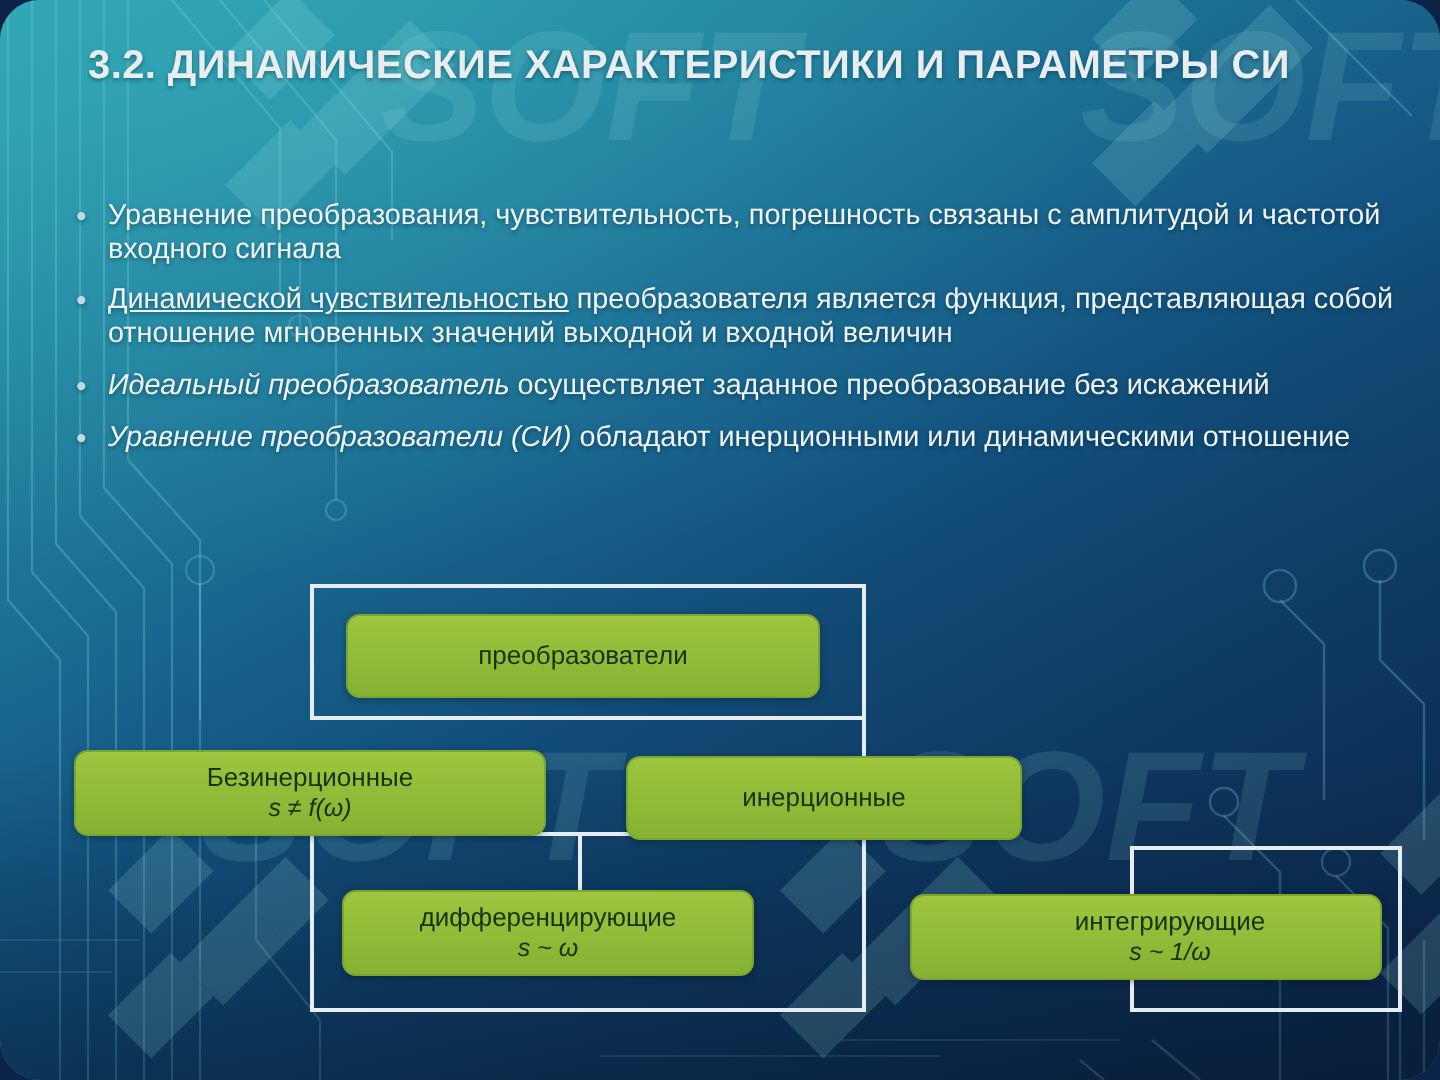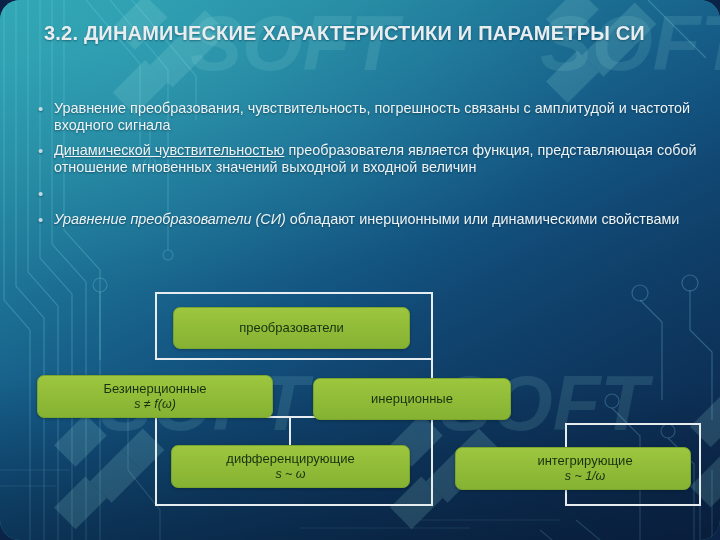--- a/index.html
+++ b/index.html
@@ -237,24 +237,25 @@
     <div class="bullet">
       <span class="dot">•</span>
       <span class="btxt"><span>Уравнение преобразования, чувствительность, погрешность связаны с амплитудой и частотой входного сигнала</span></span>
     </div>
     <div class="bullet">
       <span class="dot">•</span>
       <span class="btxt"><span class="u">Динамической чувствительностью</span><span> преобразователя является функция, представляющая собой отношение мгновенных значений выходной и входной величин</span></span>
     </div>
     <div class="bullet">
       <span class="dot">•</span>
-    </div>
-    <div class="bullet">
-      <span class="dot">•</span>
-      <span class="btxt"><span class="i">Уравнение преобразователи (СИ)</span><span> обладают инерционными или динамическими свойствами</span></span>
+      <span class="btxt"><span class="i">Идеальный преобразователь</span><span> осуществляет заданное преобразование без искажений</span></span>
+    </div>
+    <div class="bullet">
+      <span class="dot">•</span>
+      <span class="btxt"><span class="i">Уравнение преобразователи (СИ)</span><span> обладают инерционными или динамическими отношение</span></span>
     </div>
   </div>
 
   <div class="diagram">
 
     <div class="frame" style="left:155px; top:288px; width:278px; height:68px;"></div>
 
     <div class="frame" style="left:155px; top:412px; width:278px; height:90px;"></div>
 
     <div class="frame" style="left:565px; top:419px; width:136px; height:83px;"></div>
@@ -271,21 +272,21 @@
 
     <div class="node" style="left:37px; top:371px; width:236px; height:43px;">
       <span>Безинерционные</span>
       <span class="sub">s ≠ f(ω)</span>
     </div>
 
     <div class="node" style="left:313px; top:374px; width:198px; height:42px;">
       <span>инерционные</span>
     </div>
 
-    <div class="node" style="left:171px; top:441px; width:239px; height:43px;">
+    <div class="node" style="left:171px; top:441px; width:206px; height:43px;">
       <span>дифференцирующие</span>
       <span class="sub">s ~ ω</span>
     </div>
 
     <div class="node" style="left:455px; top:443px; width:236px; height:43px;padding-left:24px;">
       <span>интегрирующие</span>
       <span class="sub">s ~ 1/ω</span>
     </div>
   </div>
 

